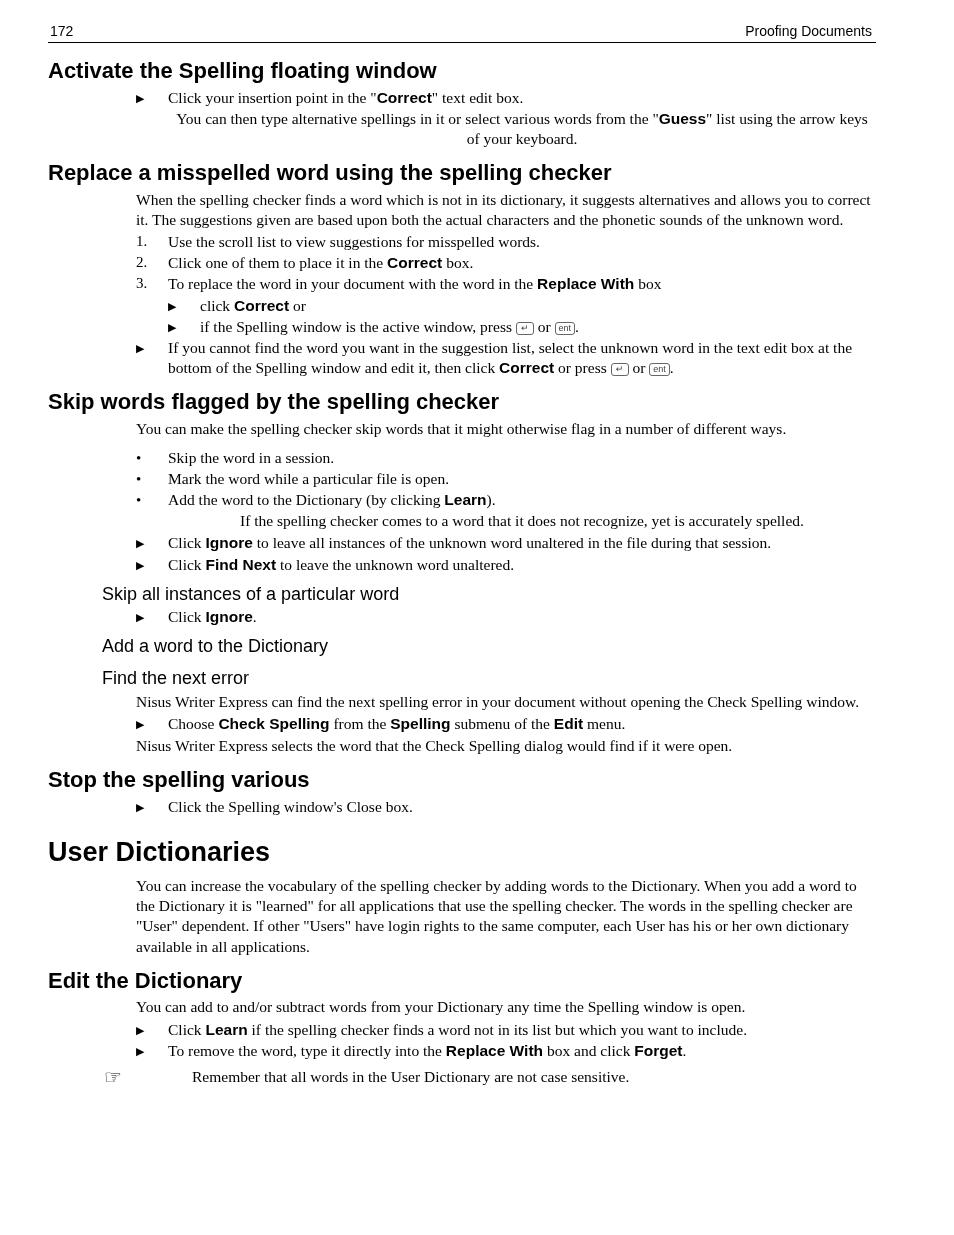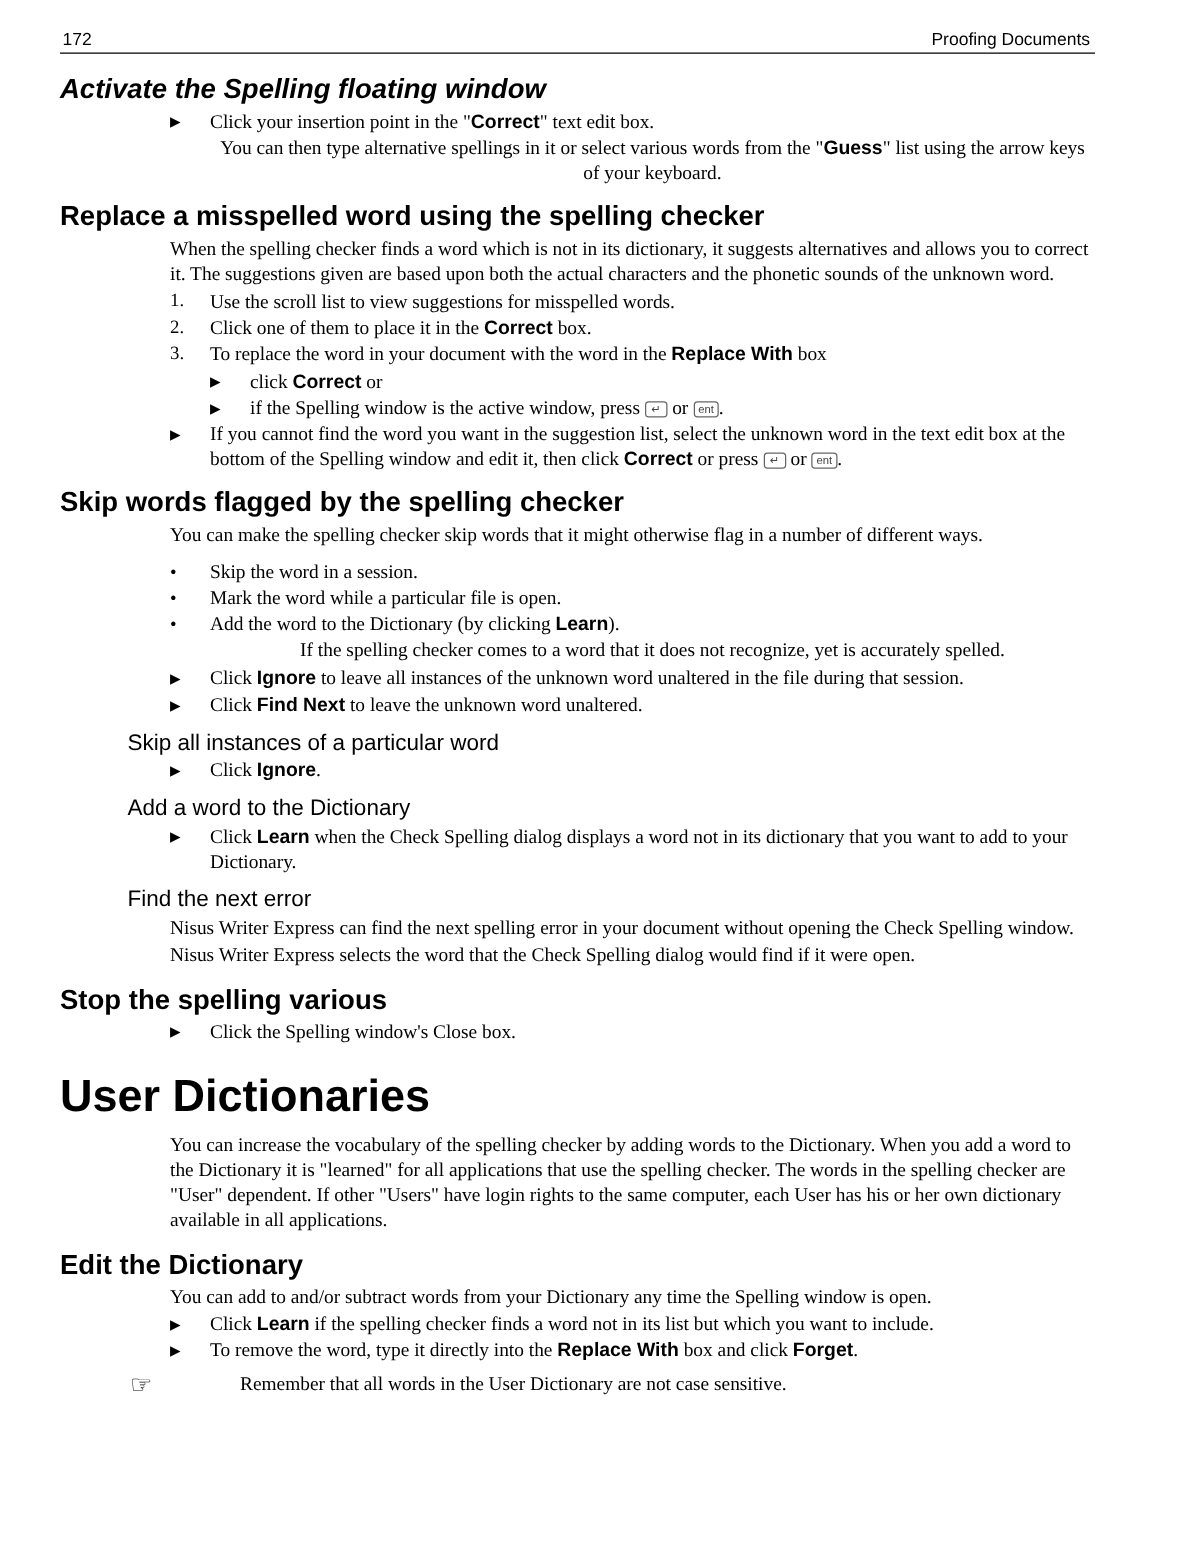--- a/index.html
+++ b/index.html
@@ -22,36 +22,36 @@
     align-items: baseline;
     font-family: "Trebuchet MS", "Lucida Grande", Verdana, sans-serif;
     font-size: 14px;
     border-bottom: 1px solid #000;
     padding: 0 4px 2px 2px;
     margin-bottom: 14px;
   }
   .h1 {
     font-family: "Trebuchet MS", "Lucida Grande", Verdana, sans-serif;
     font-weight: bold;
-    font-size: 36px;
+    font-size: 27px;
     margin: 18px 0 6px 0;
   }
   .h2 {
     font-family: "Trebuchet MS", "Lucida Grande", Verdana, sans-serif;
     font-weight: bold;
     font-size: 22px;
     margin: 10px 0 2px 0;
   }
   .h3 {
     font-family: "Trebuchet MS", "Lucida Grande", Verdana, sans-serif;
     font-weight: normal;
     font-size: 18px;
     margin: 8px 0 1px 54px;
   }
-  .first-h2 { margin-top: 0; font-style: italic; }
+  .first-h2 { margin-top: 0; }
   .body-block { margin-left: 88px; }
   .para { margin: 2px 0; }
   .li {
     position: relative;
     padding-left: 32px;
     margin: 1px 0;
   }
   .li .mk {
     position: absolute;
     left: 0;
@@ -152,29 +152,27 @@
   </div>
 
   <div class="h3">Skip all instances of a particular word</div>
   <div class="body-block">
     <div class="li tri"><span class="mk"></span>
       <span>Click </span><span class="sans-b">Ignore</span><span>.</span>
     </div>
   </div>
 
   <div class="h3">Add a word to the Dictionary</div>
-  <div class="body-block">
-    <div class="li tri"><span class="mk"></span>
-      <span>Click </span><span class="sans-b">Learn</span><span> when the Check Spelling dialog displays a word not in its dictionary that you want to add to your Dictionary.</span>
-    </div>
-  </div>
 
   <div class="h3">Find the next error</div>
   <div class="body-block">
     <div class="para">Nisus Writer Express can find the next spelling error in your document without opening the Check Spelling window.</div>
+    <div class="li tri"><span class="mk"></span>
+      <span>Choose </span><span class="sans-b">Check Spelling</span><span> from the </span><span class="sans-b">Spelling</span><span> submenu of the </span><span class="sans-b">Edit</span><span> menu.</span>
+    </div>
     <div class="para">Nisus Writer Express selects the word that the Check Spelling dialog would find if it were open.</div>
   </div>
 
   <div class="h2">Stop the spelling various</div>
   <div class="body-block">
     <div class="li tri"><span class="mk"></span><span>Click the Spelling window's Close box.</span></div>
   </div>
 
   <div class="h1">User Dictionaries</div>
   <div class="body-block">

